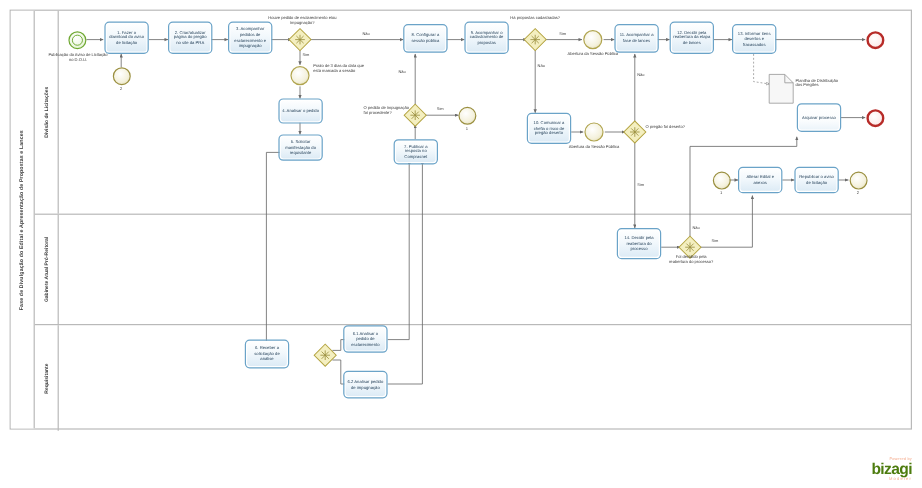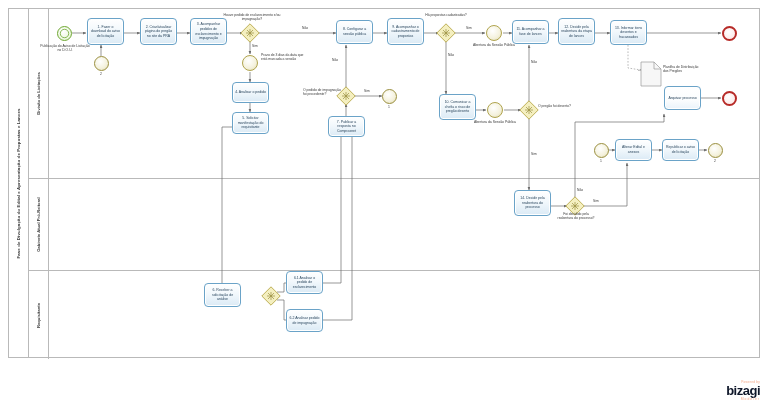--- a/index.html
+++ b/index.html
@@ -42,21 +42,21 @@
   .lbl.l{text-align:left;}
   .evt-cap{position:absolute;font-size:3.4px;line-height:1.3;color:#3a3a3a;text-align:center;}
   .flow-lbl{position:absolute;font-size:3.3px;color:#3a3a3a;}
 
   .doc-cap{position:absolute;font-size:3.4px;line-height:1.3;color:#3a3a3a;text-align:left;}
 
   svg.layer{position:absolute;left:0;top:0;width:768px;height:407px;pointer-events:none;}
 
   .logo{position:absolute;right:8px;bottom:6px;text-align:right;}
   .logo .pb{font-size:3.2px;color:#f4a98a;letter-spacing:.2px;}
-  .logo .bz{font-size:13px;font-weight:bold;color:#0f172a;letter-spacing:-.5px;line-height:1;text-align:center;}
+  .logo .bz{font-size:13px;font-weight:bold;color:#4d7c0f;letter-spacing:-.5px;line-height:1;text-align:center;}
   .logo .md{font-size:3.4px;color:#f4a98a;letter-spacing:1px;}
 </style>
 </head>
 <body>
 
 <div id="canvas">
 
   <div class="pool" style="left:8px;top:8px;width:752px;height:350px;">
     <div class="pool-label">
       <span>Fase de Divulgação do Edital e Apresentação de Propostas e Lances</span>

